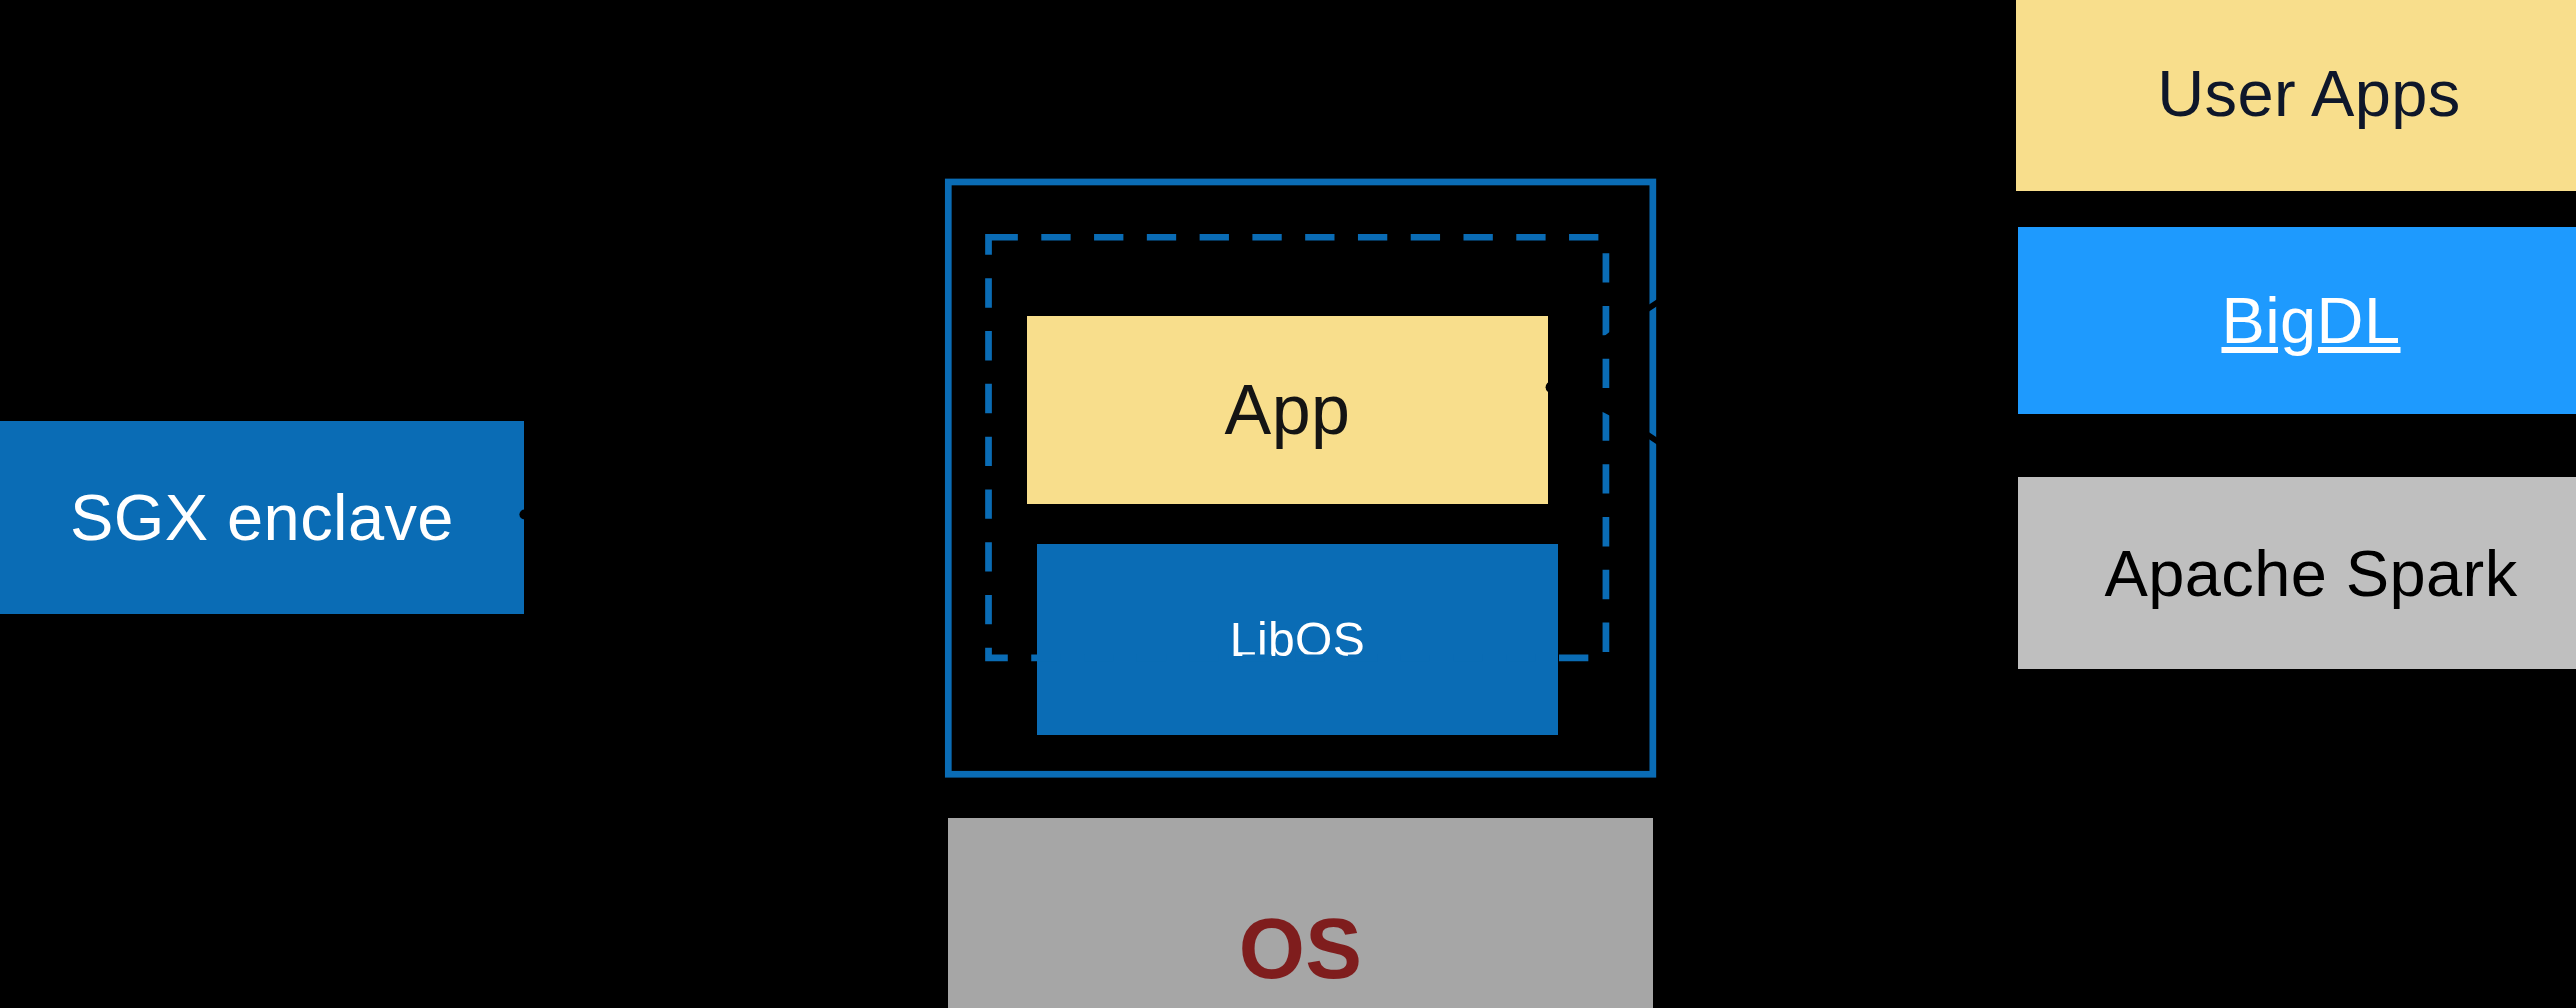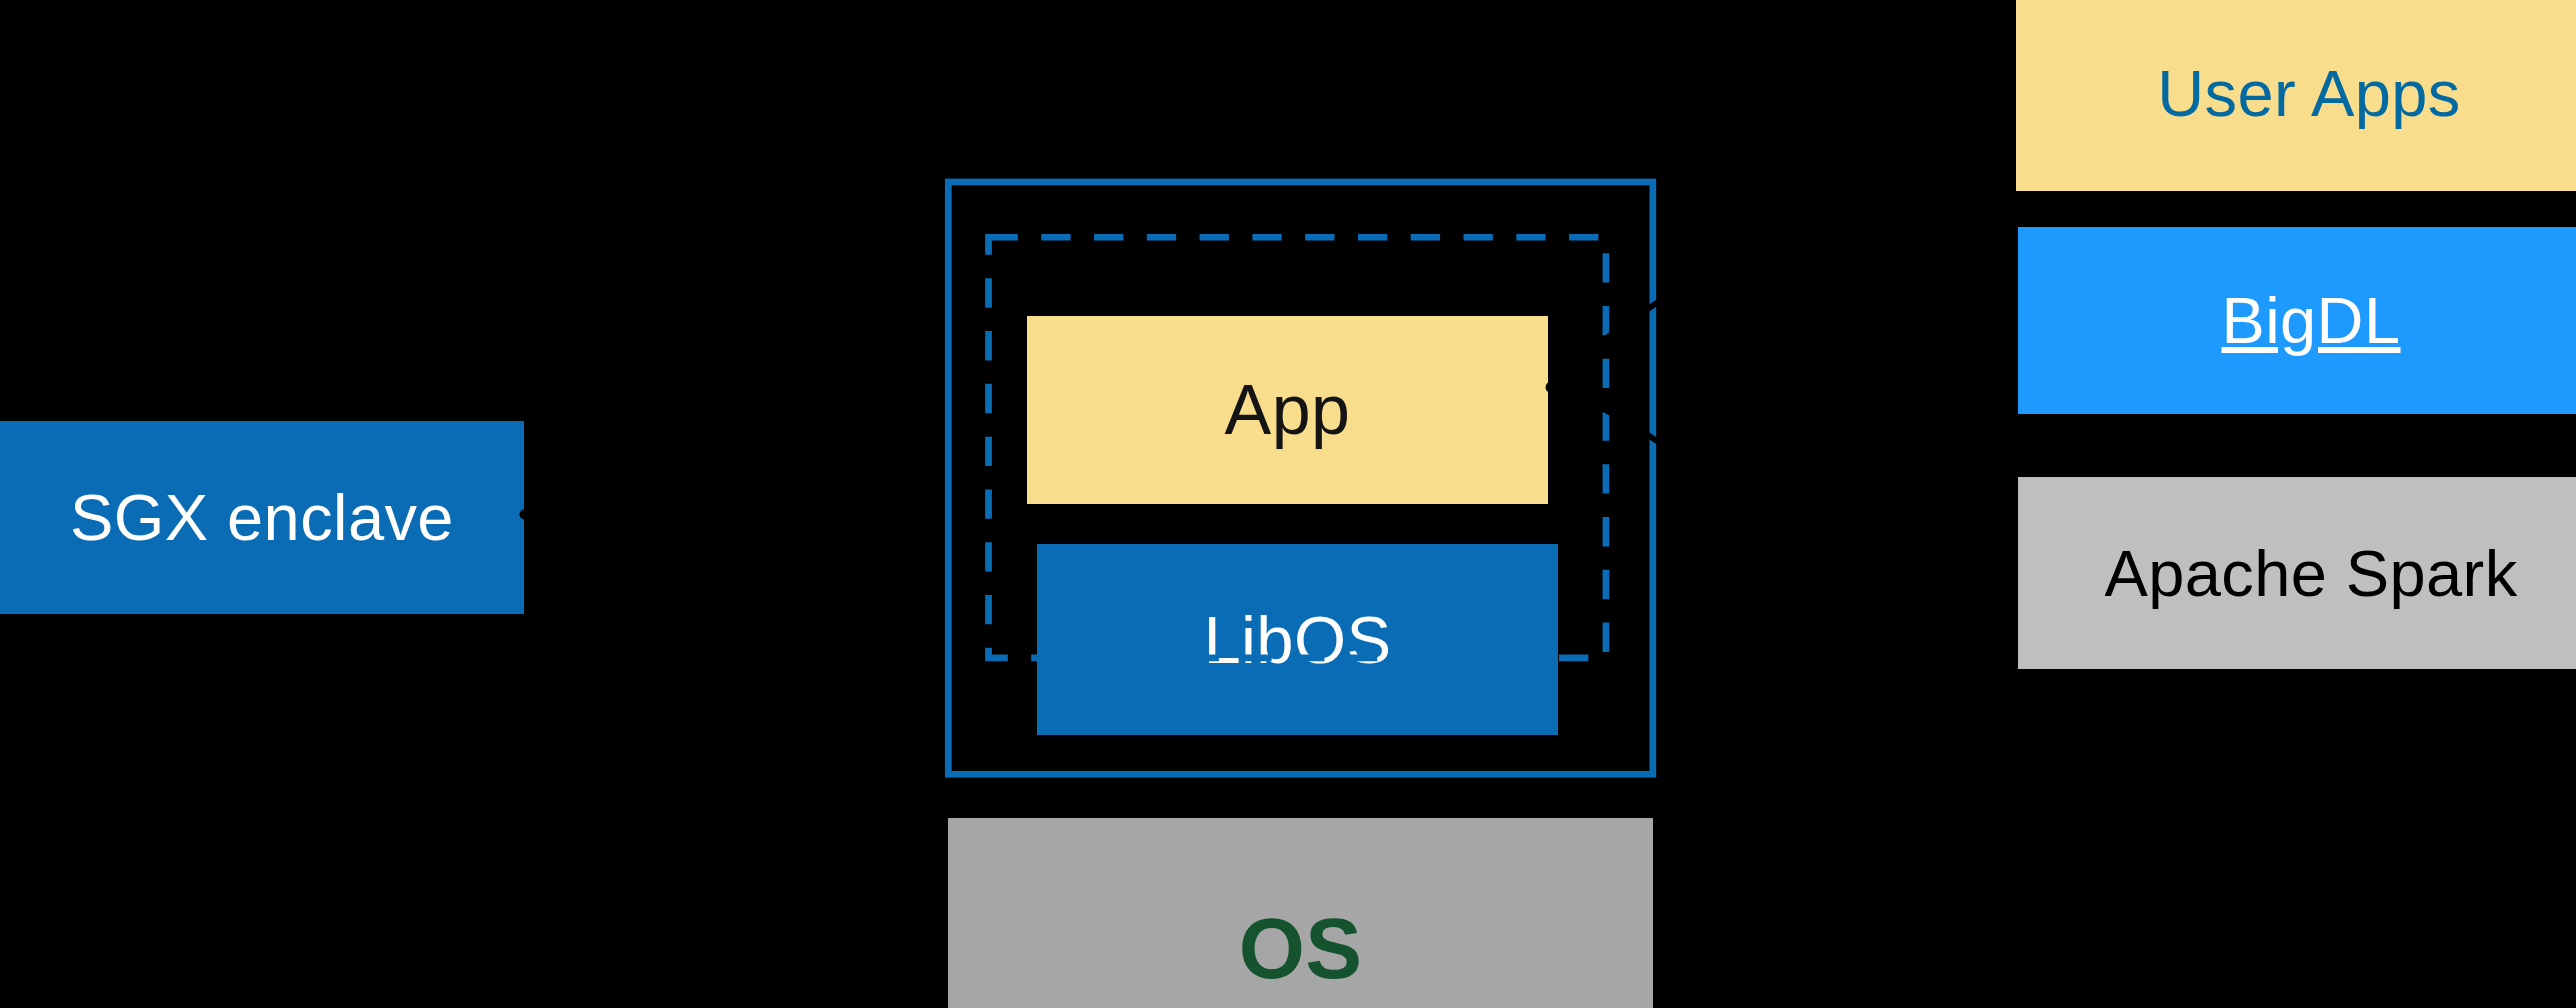--- a/index.html
+++ b/index.html
@@ -25,28 +25,28 @@
 
   
   #sgx-box    { left: 0px;    top: 421px;  width: 524px; height: 193px; }
   #sgx-box .label { font-size: 65px; color: #ffffff; }
 
   
   #app-box    { left: 1027px; top: 294px;  width: 521px; height: 188px; }
   #app-box .label { font-size: 70px; color: #141414; }
 
   #libos-box  { left: 1037px; top: 544px;  width: 521px; height: 191px; }
-  #libos-box .label { font-size: 67px; color: #ffffff; }
+  #libos-box .label { font-size: 48px; color: #ffffff; }
 
   #os-box     { left: 948px; top: 818px;  width: 705px; height: 262px; }
-  #os-box .label { font-size: 85px; font-weight: bold; color: #14532d; }
+  #os-box .label { font-size: 85px; font-weight: bold; color: #7f1d1d; }
 
   
   #userapps-box { left: 2016px; top: -5px;  width: 586px; height: 196px; }
-  #userapps-box .label { font-size: 65px; color: #0369a1; }
+  #userapps-box .label { font-size: 65px; color: #0f172a; }
 
   #bigdl-box    { left: 2018px; top: 227px; width: 586px; height: 187px; }
   #bigdl-box .label { font-size: 65px; color: #ffffff; text-decoration: underline; }
 
   #spark-box    { left: 2018px; top: 477px; width: 586px; height: 192px; }
   #spark-box .label { font-size: 65px; color: #000000; }
 
   
   #overlay {
     position: absolute;

